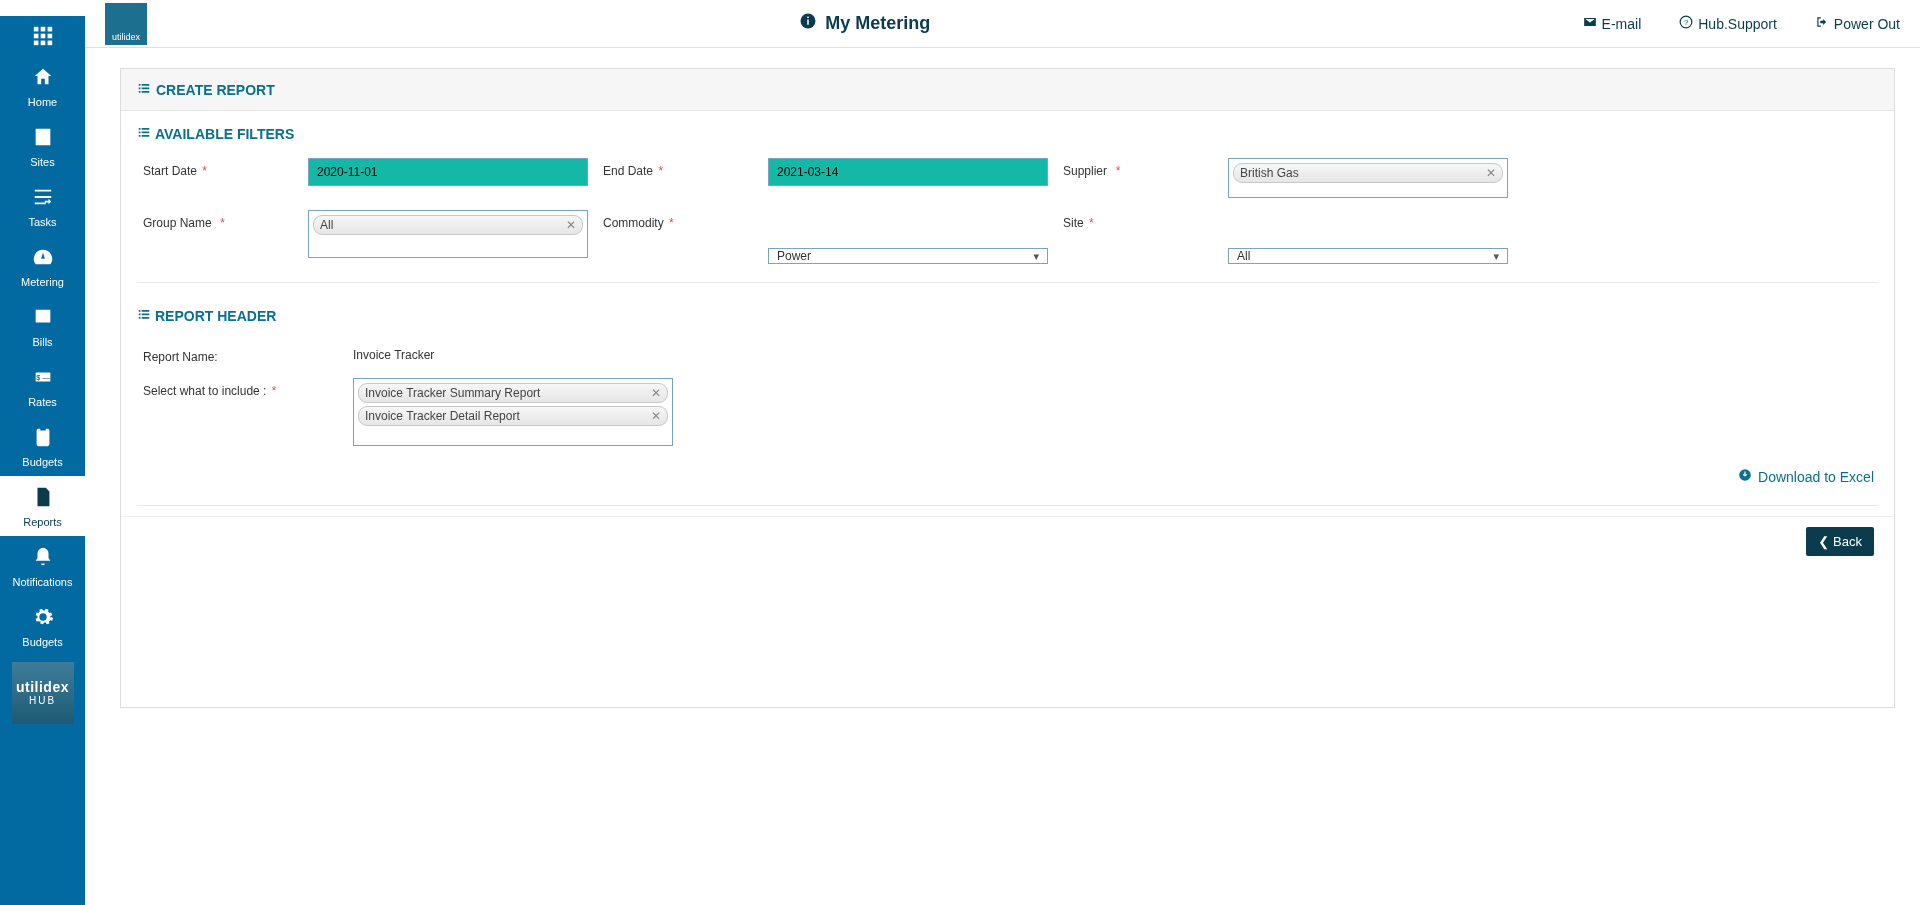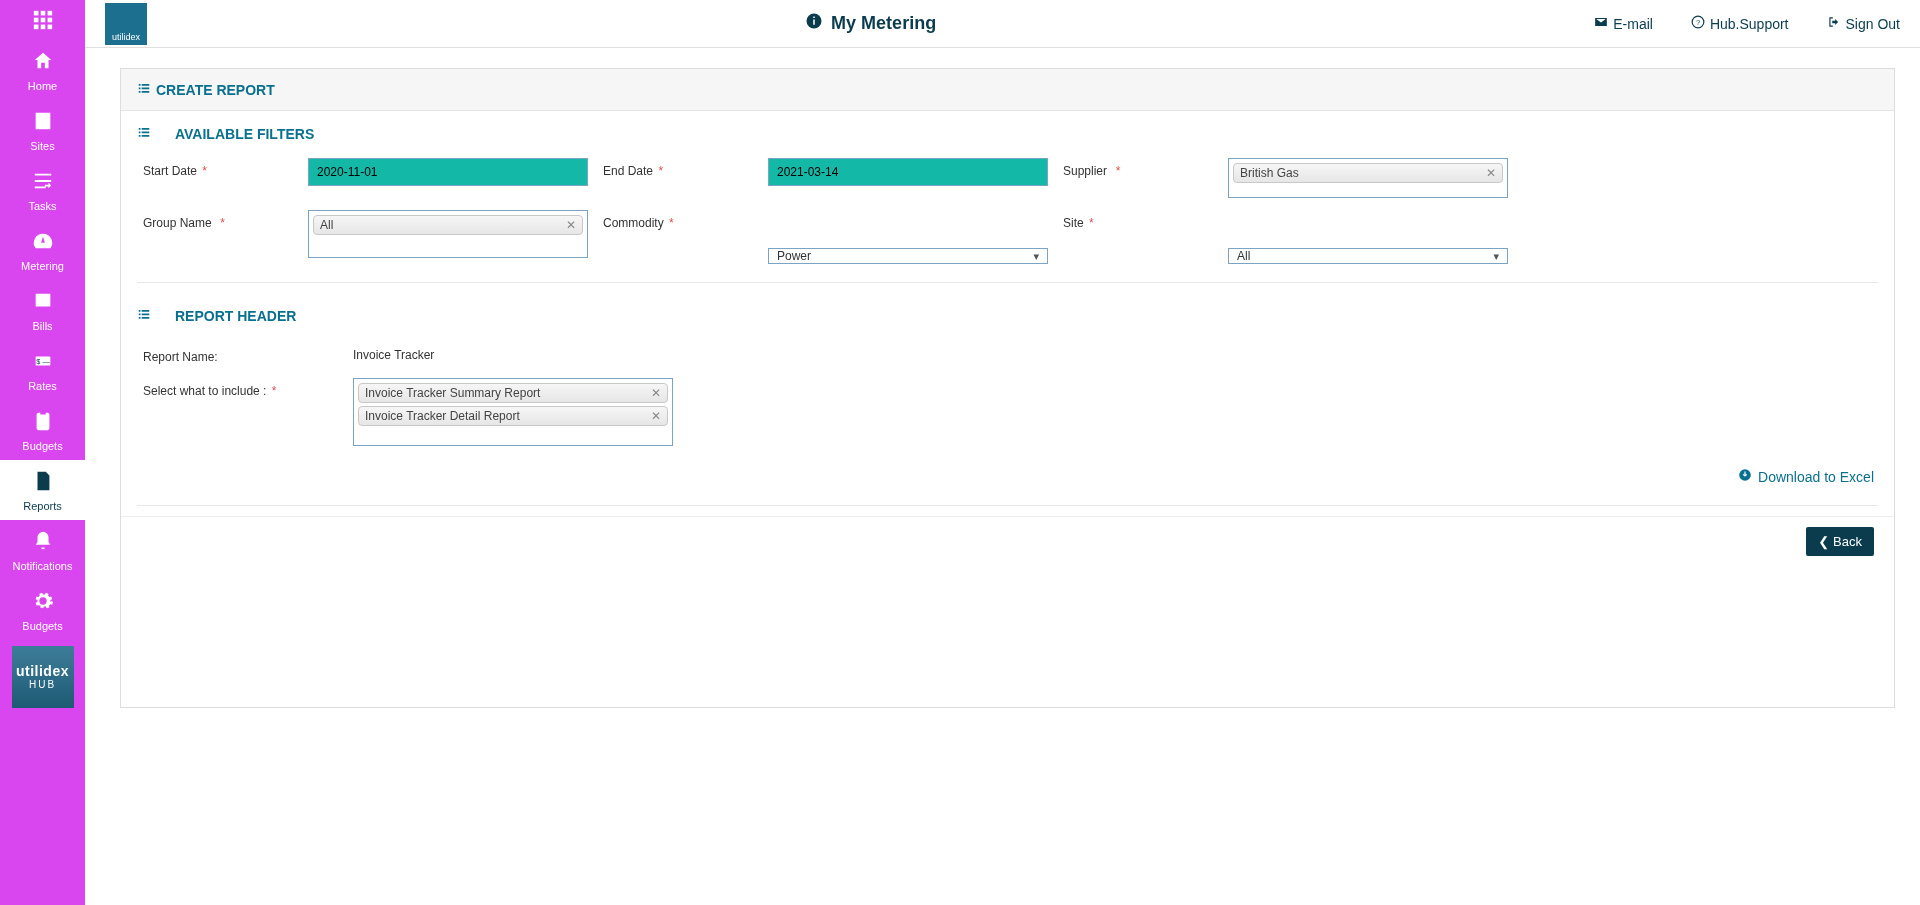--- a/index.html
+++ b/index.html
@@ -1,21 +1,21 @@
 <!DOCTYPE html>
 <html><head>
 <meta charset="utf-8">
 <style>
 * { box-sizing: border-box; margin: 0; padding: 0; }
 body { font-family: Arial, Helvetica, sans-serif; font-size: 13px; color: #333; background: #fff; overflow-x: hidden; }
 
 
 .sidebar {
-  position: fixed; left: 0; top: 0; bottom: 0;
-  width: 85px; background: #d946ef;
+  position: fixed; left: 0; top: 16px; bottom: 0;
+  width: 85px; background: #0369a1;
   display: flex; flex-direction: column;
   z-index: 100;
 }
 .sidebar .apps-icon {
   height: 40px; display: flex; align-items: center; justify-content: center;
   color: #fff; cursor: pointer;
 }
 .sidebar-item {
   display: flex; flex-direction: column; align-items: center; justify-content: center;
   padding: 10px 0 8px 0; cursor: pointer; color: #fff;
@@ -62,21 +62,21 @@
   padding-bottom: 20px;
 }
 .panel-title {
   background: #f6f6f6; border-bottom: 1px solid #e4e4e4;
   padding: 12px 16px; color: #0a7090; font-size: 14px; font-weight: 600;
   display: flex; align-items: center; gap: 5px;
 }
 .section { padding: 14px 16px 8px 16px; }
 .section-title {
   color: #0a7090; font-size: 14px; font-weight: 600;
-  display: flex; align-items: center; gap: 24px; margin-bottom: 16px;
+  display: flex; align-items: center; gap: 4px; margin-bottom: 16px;
 }
 .filters-grid {
   display: grid;
   grid-template-columns: 150px 280px 150px 280px 150px 280px;
   gap: 12px 15px;
   align-items: start;
   padding: 0 6px;
 }
 .flabel { font-size: 12px; color: #333; padding-top: 6px; }
 .req { color: #d9534f; margin-left: 2px; }
@@ -91,21 +91,21 @@
   display: flex; align-items: center; justify-content: space-between; cursor: pointer; margin-top: 38px;
 }
 .tagbox {
   width: 100%; border: 1px solid #7aa3c4; padding: 4px; min-height: 48px; background: #fff;
 }
 .tagbox.short { min-height: 40px; }
 .tagbox.tall { min-height: 68px; }
 .tag {
   display: flex; align-items: center; justify-content: space-between;
   background: linear-gradient(#f6f6f6,#e6e6e6);
-  border: 1px solid #c8c8c8; border-radius: 4px;
+  border: 1px solid #c8c8c8; border-radius: 9px;
   padding: 2px 6px; font-size: 12px; color: #444; margin-bottom: 3px;
   cursor: default;
 }
 .tag:last-child { margin-bottom: 0; }
 .tag .x { color: #888; cursor: pointer; font-size: 12px; padding-left: 8px; }
 
 hr.divider { border: none; border-top: 1px solid #e8e8e8; margin: 10px 16px; }
 
 .header-grid {
   display: grid;
@@ -248,21 +248,21 @@
         <span><svg class="ico-sm" viewBox="0 0 24 24">
               <circle cx="12" cy="12" r="10" fill="none" stroke="currentColor" stroke-width="2"></circle>
               <text x="12" y="17" text-anchor="middle" font-size="13" fill="currentColor">?</text>
             </svg></span>
         <span>Hub.Support</span>
       </div>
       <div class="header-link">
         <span><svg class="ico-sm" viewBox="0 0 24 24">
               <path d="M10 4H4v16h6v-2H6V6h4zM14 7l5 5-5 5v-3H9v-4h5z"></path>
             </svg></span>
-        <span>Sign Out</span>
+        <span>Power Out</span>
       </div>
     </div>
   </div>
 
   <div class="content">
     <div class="panel-title">
       <span><svg class="ico-sm" viewBox="0 0 24 24">
             <path d="M3 5h3v3H3zm5 0h13v3H8zM3 11h3v3H3zm5 0h13v3H8zM3 17h3v3H3zm5 0h13v3H8z"></path>
           </svg></span>
       <span>CREATE REPORT</span>

